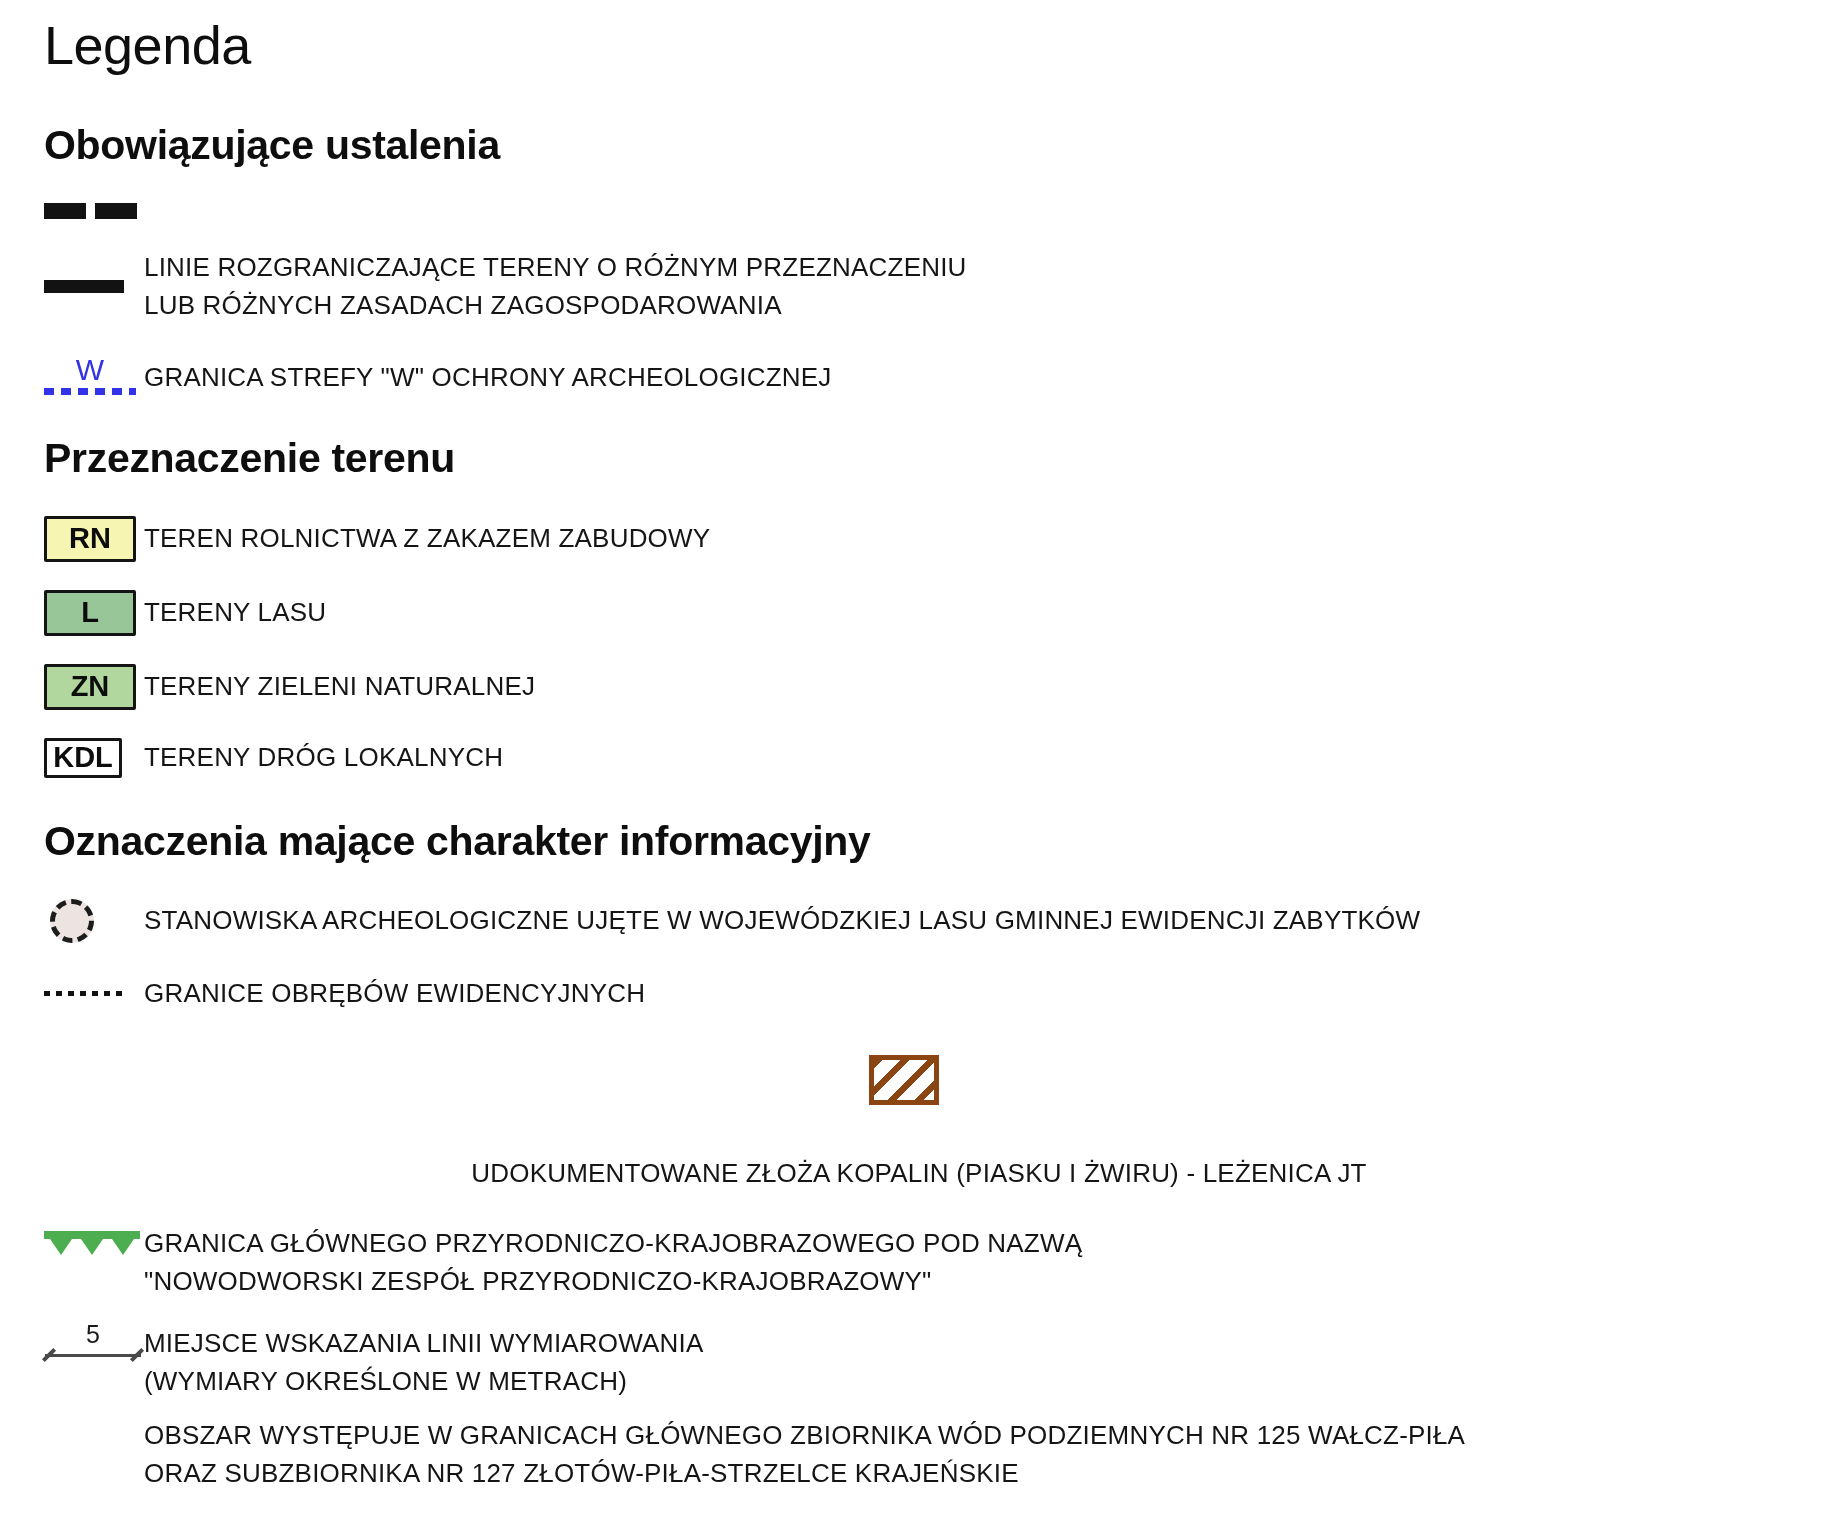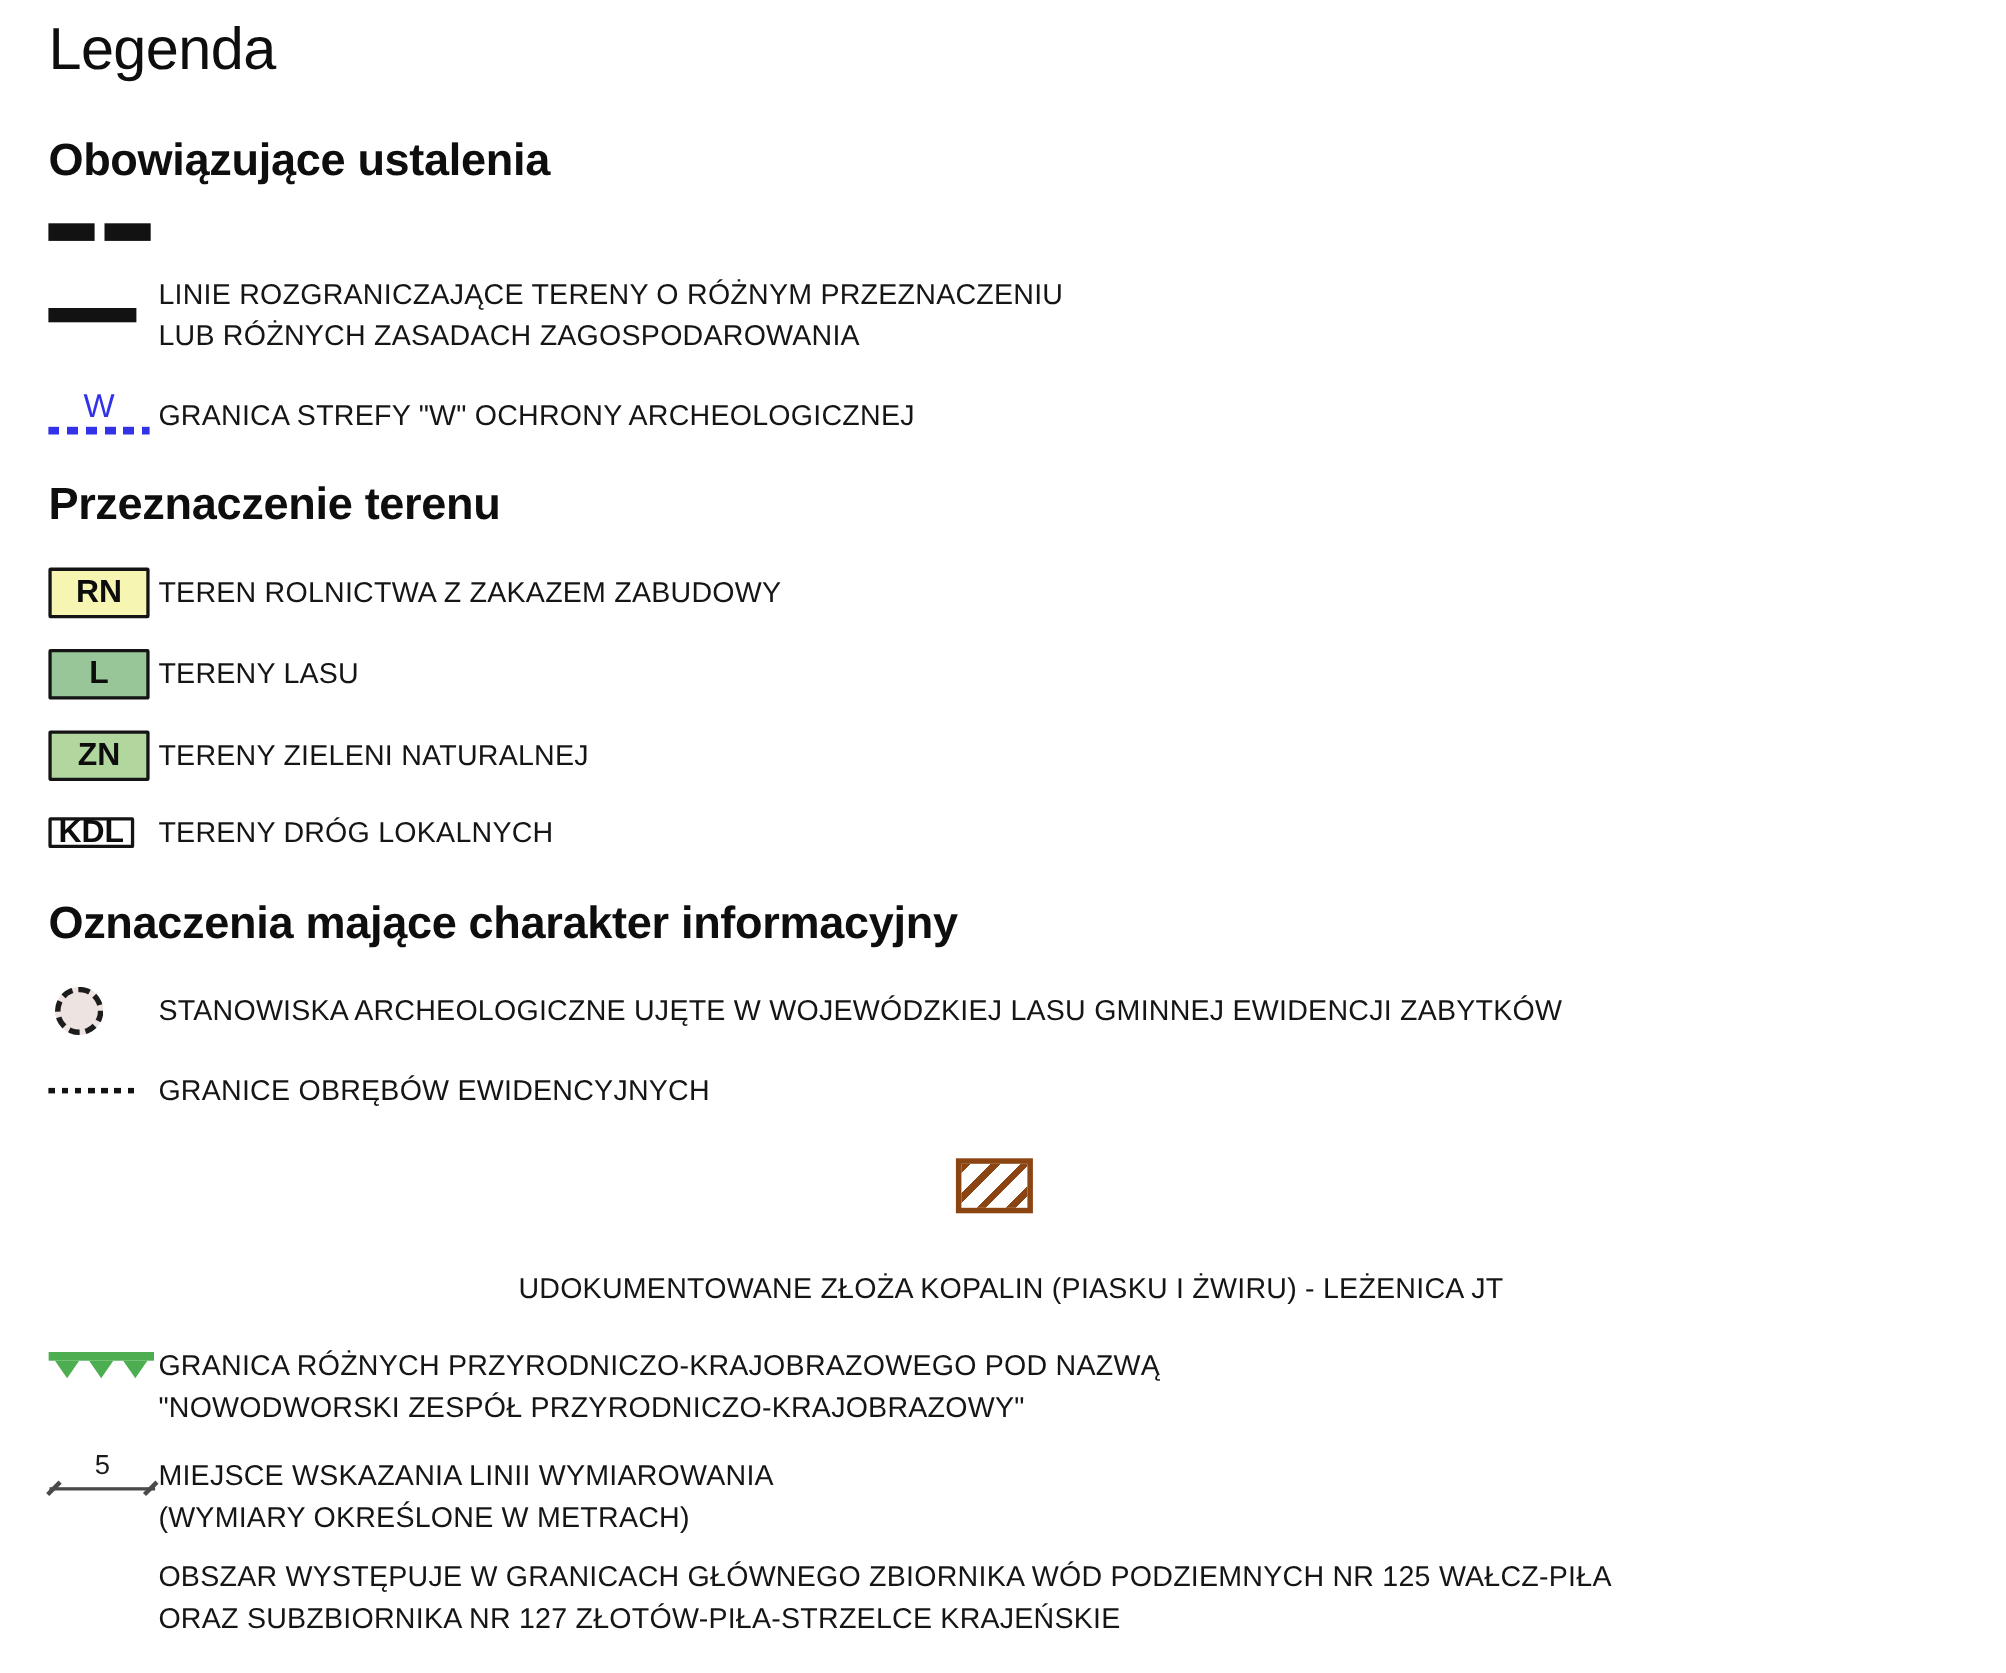--- a/index.html
+++ b/index.html
@@ -51,21 +51,21 @@
   
   .lu .row { margin-bottom: 28px; }
   .code-box {
     width: 92px; height: 46px; border: 3px solid #141414; border-radius: 2px;
     display: flex; align-items: center; justify-content: center;
     font-weight: 700; font-size: 29px; color: #0d0d0d; letter-spacing: 0;
   }
   .code-box.rn  { background: var(--rn-bg); }
   .code-box.l   { background: var(--l-bg); }
   .code-box.zn  { background: var(--zn-bg); }
-  .code-box.kdl { background: var(--kdl-bg); width: 78px; height: 28px; }
+  .code-box.kdl { background: var(--kdl-bg); width: 78px; height: 40px; }
 
   
   .arch-circle {
     width: 44px; height: 44px; border-radius: 50%;
     border: 5px dashed #1c1c1c; background: var(--circle-bg);
     margin-left: 6px;
   }
   .dots {
     width: 78px; height: 5px;
     background: repeating-linear-gradient(90deg, var(--ink) 0 6px, transparent 6px 12px);
@@ -194,21 +194,21 @@
     <div class="row top row-green">
       <div class="sym">
         <svg class="green-sym" width="96" height="26" viewBox="0 0 96 26" aria-hidden="true">
           <rect x="0" y="0" width="96" height="8"></rect>
           <polygon points="6,8 28,8 17,24"></polygon>
           <polygon points="37,8 59,8 48,24"></polygon>
           <polygon points="68,8 90,8 79,24"></polygon>
         </svg>
       </div>
       <div class="lbl">
-        <div>GRANICA RÓŻNYCH PRZYRODNICZO-KRAJOBRAZOWEGO POD NAZWĄ</div>
+        <div>GRANICA GŁÓWNEGO PRZYRODNICZO-KRAJOBRAZOWEGO POD NAZWĄ</div>
         <div>"NOWODWORSKI ZESPÓŁ PRZYRODNICZO-KRAJOBRAZOWY"</div>
       </div>
     </div>
 
     <div class="row top row-dim">
       <div class="sym">
         <div class="dim-sym">
           <div class="dim-number">5</div>
           <div class="dim-line"></div>
         </div>

